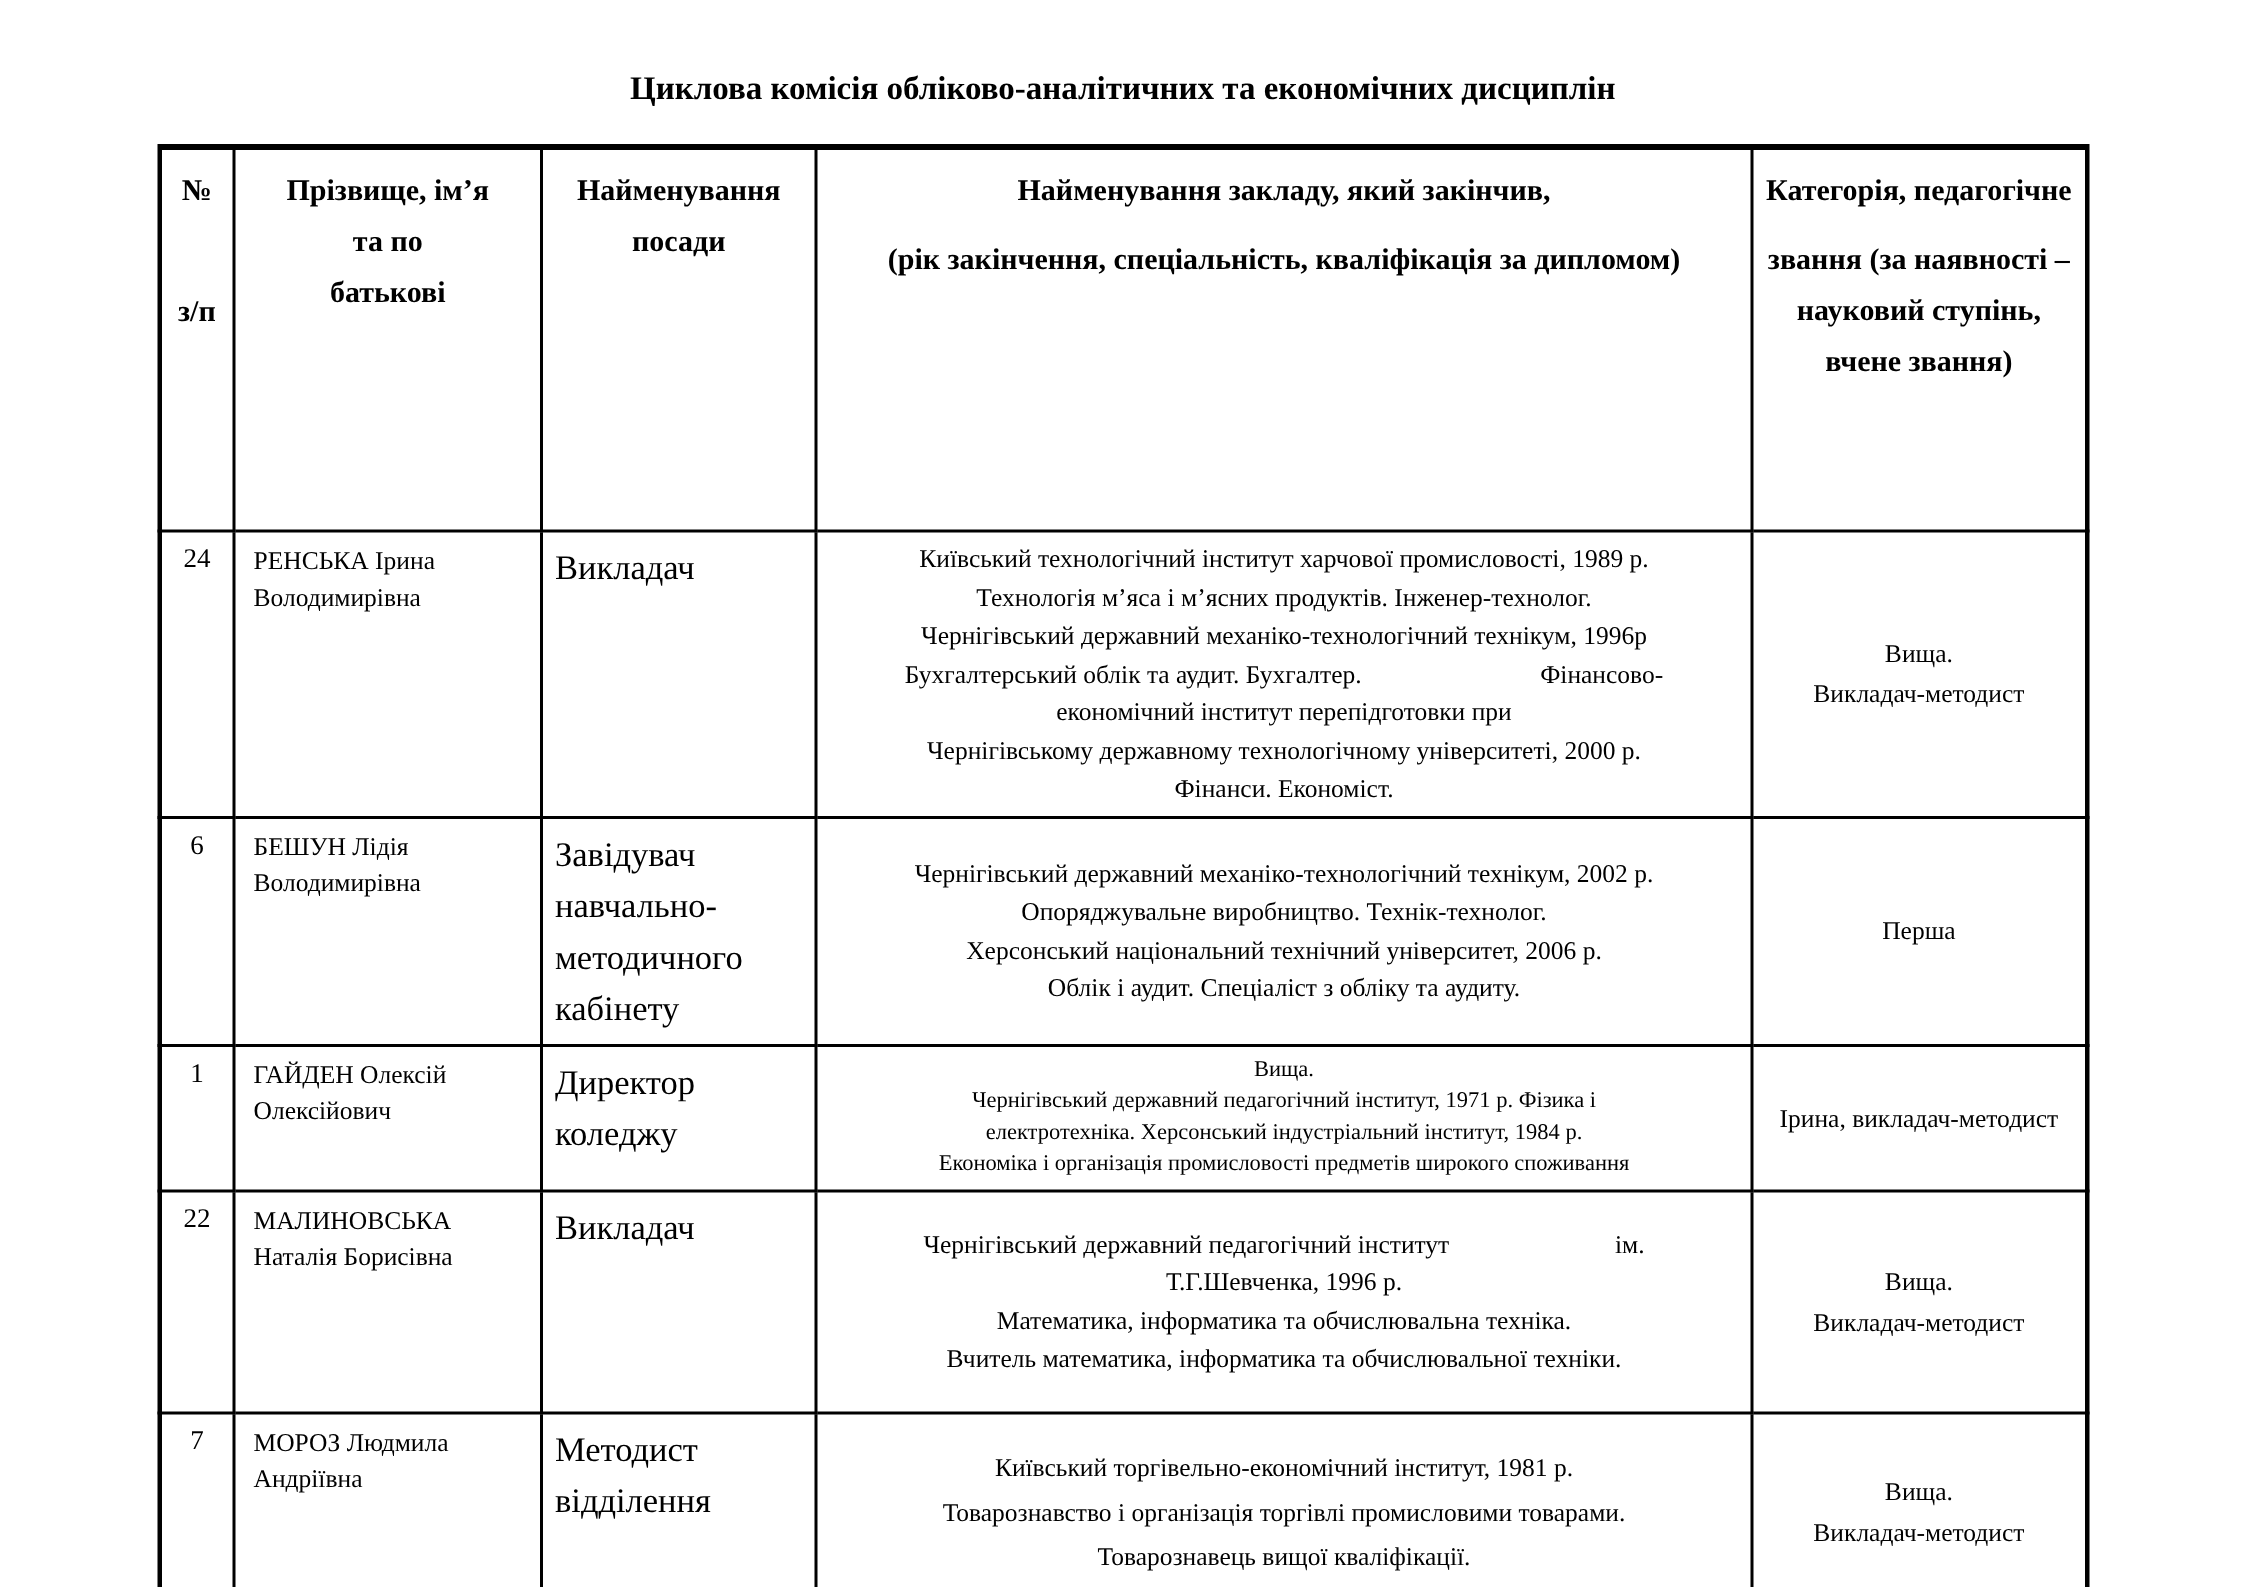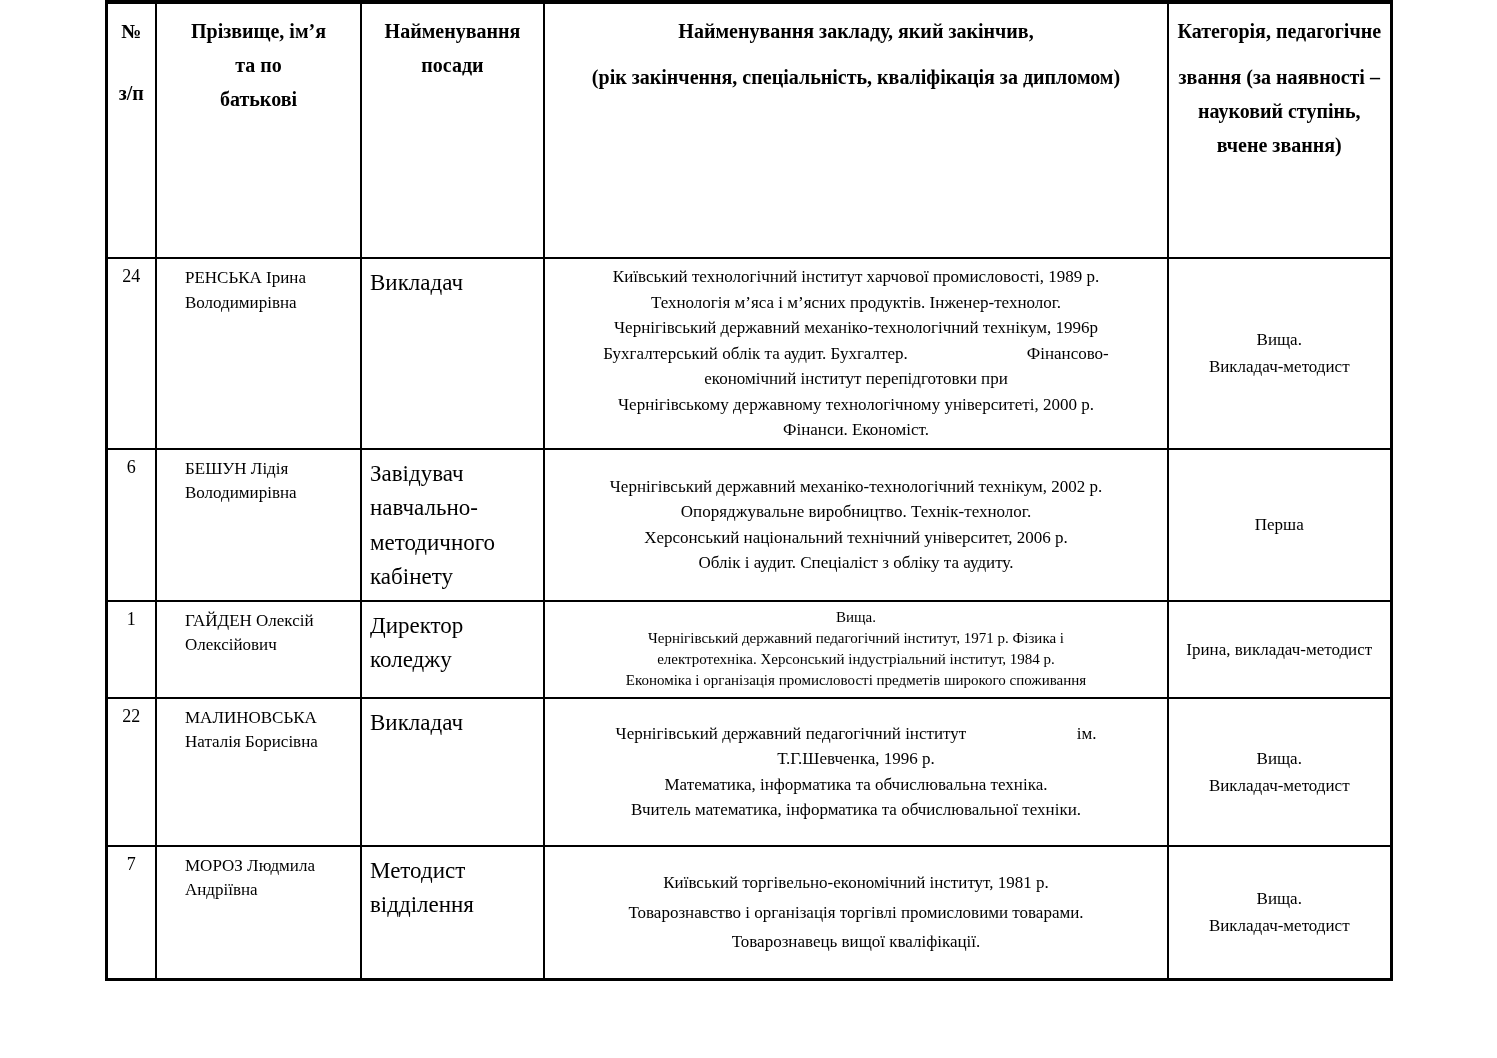--- a/index.html
+++ b/index.html
@@ -42,35 +42,35 @@
     font-size: 20px;
     font-weight: bold;
     text-align: center;
     vertical-align: top;
     line-height: 1.7;
     padding-top: 10px;
     height: 238px;
   }
   .hdr-part { text-align: center; }
   .gap-sm { margin-top: 12px; }
-  .gap-lg { margin-top: 28px; }
+  .gap-lg { margin-top: 47px; }
   
   .pre { white-space: pre-wrap; }
   td.c-num {
     text-align: center;
     vertical-align: top;
     font-size: 18px;
     padding-top: 7px;
   }
   td.c-name {
     vertical-align: top;
     text-align: left;
     font-size: 17px;
     line-height: 1.45;
-    padding-left: 28px;
+    padding-left: 12px;
     padding-top: 7px;
     margin-top: 20px;
   }
   td.c-pos {
     vertical-align: top;
     text-align: left;
     font-size: 23px;
     line-height: 1.5;
     padding-top: 7px;
   }
@@ -97,20 +97,21 @@
   tr.rh-1 { height: 120px; }
   tr.rh-2 { height: 84px; }
   tr.rh-3 { height: 148px; }
   tr.rh-4 { height: 134px; }
 </style>
 </head>
 <body>
 
 <div class="page">
 
+  <h1 class="title">Циклова комісія обліково-аналітичних та економічних дисциплін</h1>
 
   <table class="tbl">
     <colgroup>
       <col style="width:50px">
       <col style="width:205px">
       <col style="width:183px">
       <col style="width:624px">
       <col style="width:223px">
     </colgroup>
     <thead>

